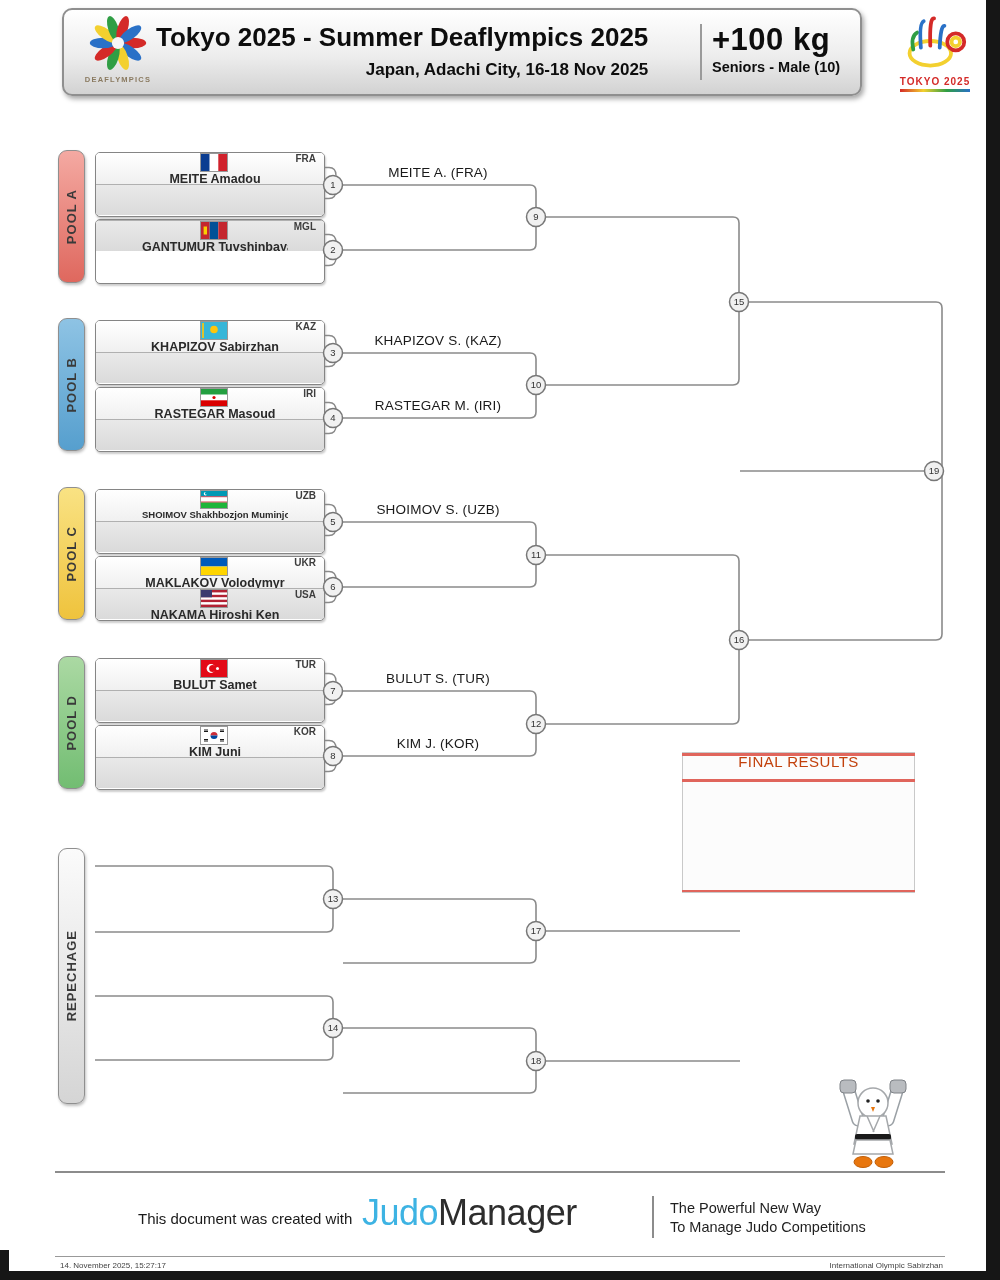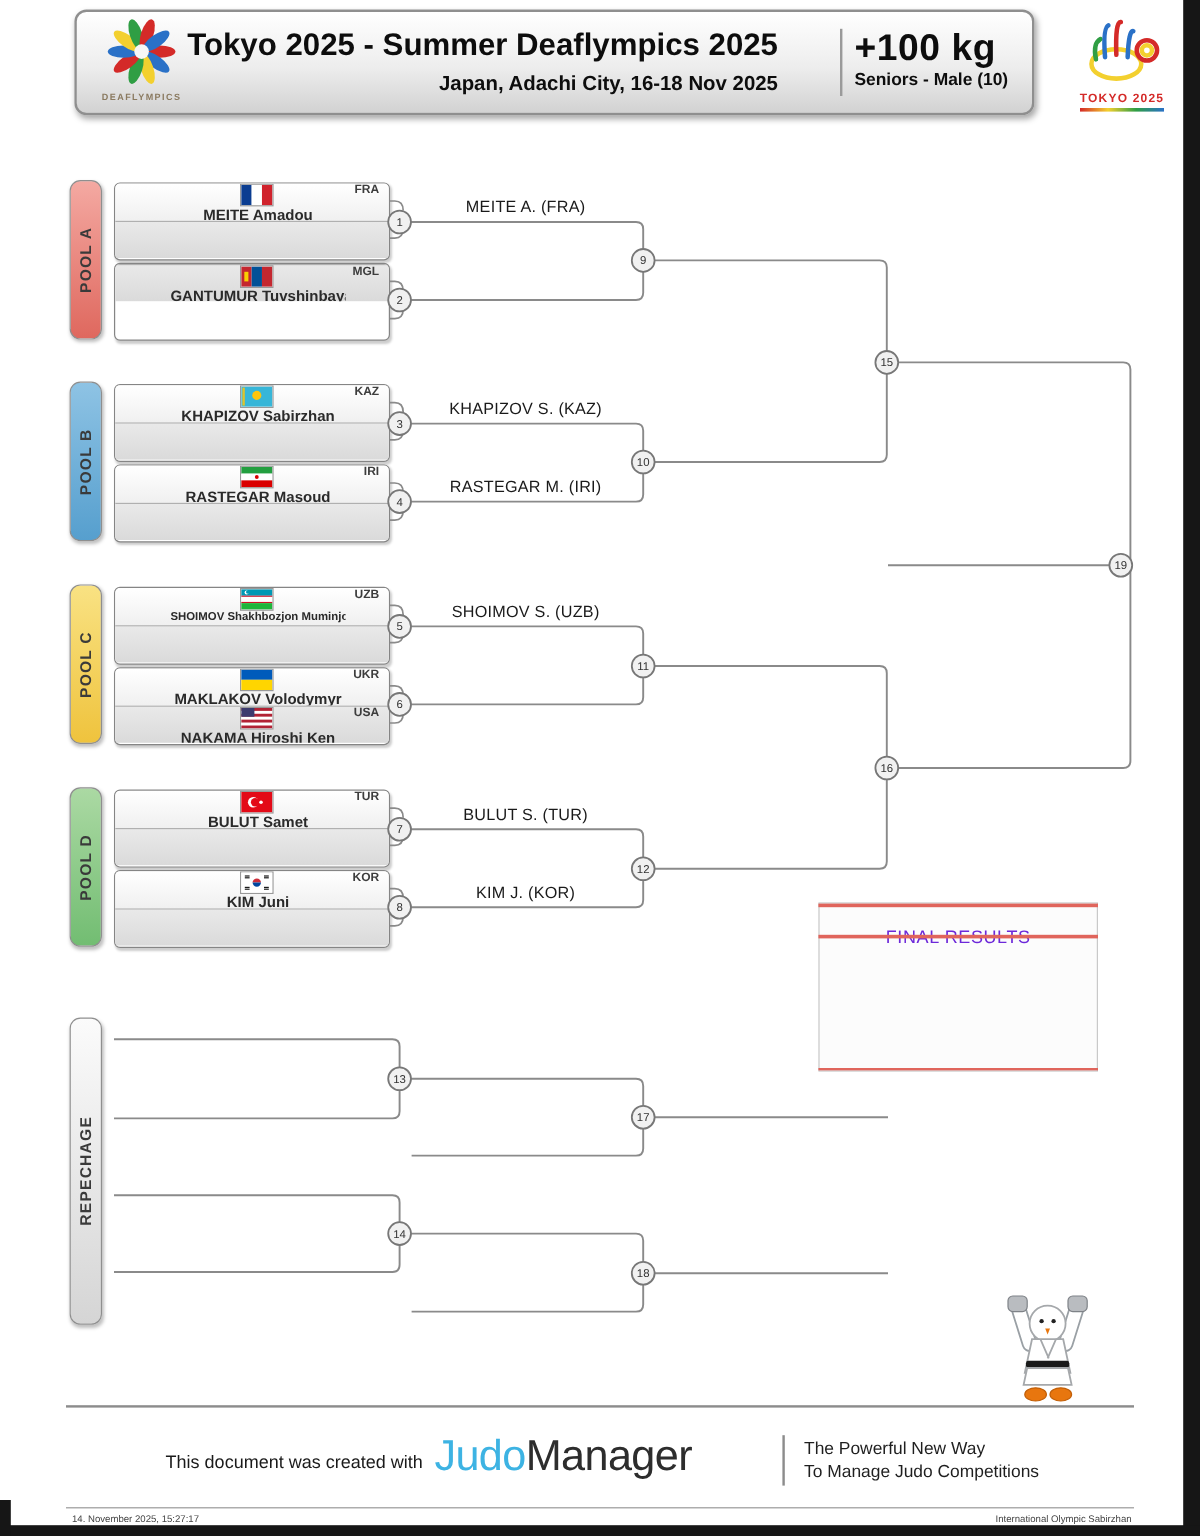--- a/index.html
+++ b/index.html
@@ -44,21 +44,21 @@
   .p-row .pname{margin-left:10px;font-size:12.5px;font-weight:bold;color:#2a2a2a;white-space:nowrap;max-width:146px;overflow:hidden;}
   .p-row .pname.small{font-size:9.5px;}
   .p-row .pcode{position:absolute;right:8px;font-size:10px;font-weight:bold;color:#3d3d3d;margin-left:24px;}
   
   #bracket{position:absolute;left:0;top:0;width:1000px;height:1280px;pointer-events:none;}
   .winner-label{position:absolute;width:200px;text-align:center;font-size:13.5px;color:#1a1a1a;letter-spacing:.2px;}
   
   .final-box{position:absolute;left:682px;top:752px;width:233px;height:141px;background:#fcfcfc;
       border:1px solid #c9c9c9;box-sizing:border-box;}
   .final-box .red-line{position:absolute;left:-1px;right:-1px;height:2.5px;background:#e0655c;}
-  .final-title{margin-top:20px;text-align:center;font-size:15px;color:#6d28d9;letter-spacing:.5px;}
+  .final-title{margin-top:0;text-align:center;font-size:15px;color:#c2410c;letter-spacing:.5px;}
   
   .mascot{position:absolute;left:828px;top:1072px;width:90px;height:100px;}
   
   .footer-rule{position:absolute;left:55px;top:1171px;width:890px;height:2px;background:#8c8c8c;}
   .created-with{position:absolute;left:138px;top:1210px;font-size:15px;color:#1a1a1a;}
   .jm-logo{position:absolute;left:362px;top:1192px;font-size:36px;letter-spacing:-.5px;}
   .jm-judo{color:#3db3e3;font-weight:normal;}
   .jm-manager{color:#2d2d2d;font-weight:normal;}
   .jm-div{position:absolute;left:652px;top:1196px;width:2px;height:42px;background:#8c8c8c;}
   .tagline{position:absolute;left:670px;top:1199px;font-size:14.5px;color:#1f1f1f;line-height:19px;}

